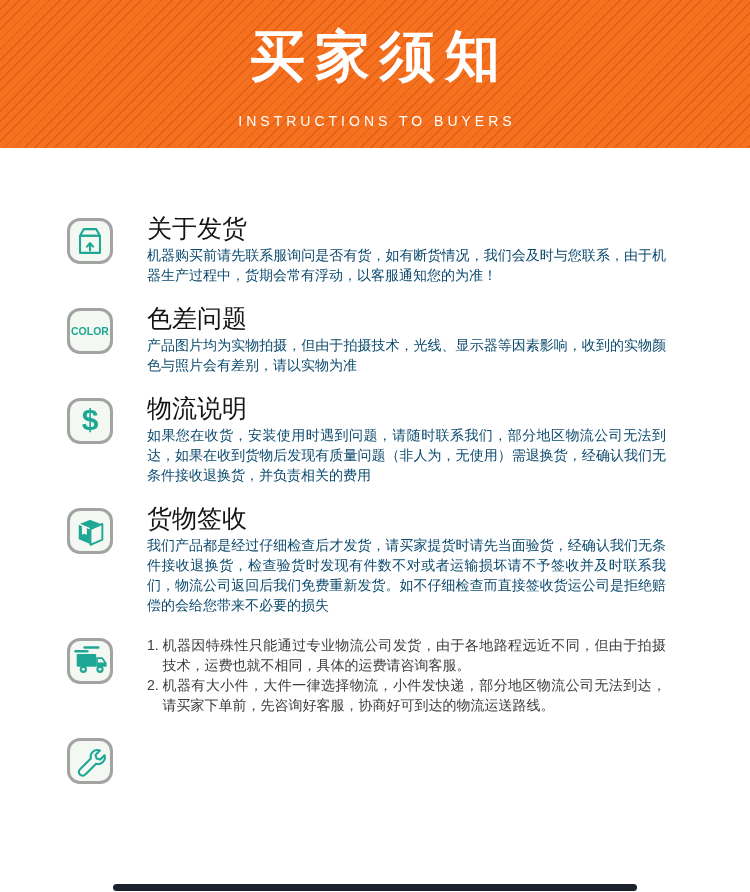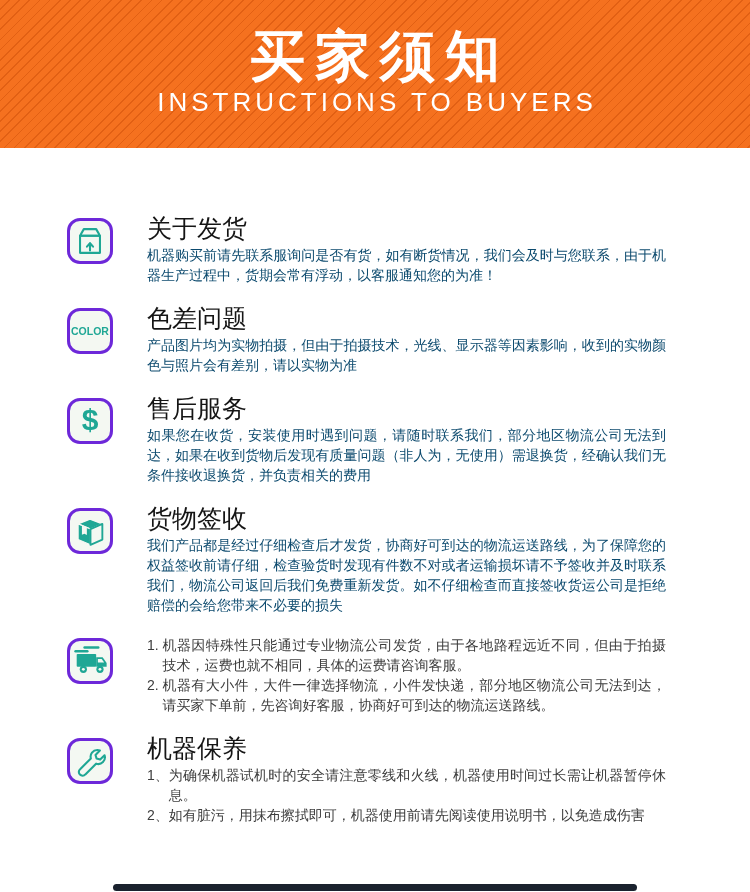--- a/index.html
+++ b/index.html
@@ -17,29 +17,29 @@
       135deg,
       rgba(219,90,16,0) 0px, rgba(219,90,16,0) 6px,
       rgba(219,90,16,0.75) 6px, rgba(219,90,16,0.75) 7.2px);
     text-align:center; color:#fff;
   }
   .banner-title {
     padding-top:26px; font-size:55px; font-weight:bold;
     letter-spacing:10px; text-indent:10px; line-height:1.1;text-align:center;
   }
   .banner-subtitle {
-    margin-top:0; font-size:26px; font-weight:400;
+    margin-top:26px; font-size:14px; font-weight:400;
     letter-spacing:4px; text-indent:4px;
   }
   
   .sections { position:absolute; top:148px; left:0; width:666px; padding-top:67px; }
   .section { display:flex; margin-bottom:20px; }
   .icon-box {
     flex:none; width:46px; height:46px; margin-left:67px; margin-top:3px;
-    border:3px solid #6d28d9; border-radius:13px; background:#f4f8f2;
+    border:3px solid #a3a3a3; border-radius:13px; background:#f4f8f2;
     display:flex; align-items:center; justify-content:center; overflow:hidden;
   }
   .icon-box svg { display:block; }
   .icon-text { color:#1fa795; font-weight:bold; font-size:10.5px; letter-spacing:0; }
   .icon-dollar { color:#1fa795; font-weight:bold; font-size:30px; line-height:1; padding-bottom:2px; }
   .sec-body { margin-left:34px; width:556px; }
   .sec-title { font-size:25px; font-weight:500; color:#151515; line-height:26px; margin-bottom:4px; }
   .sec-text { font-size:14px; color:#0c4a6e; line-height:20px; text-align:justify; }
   .list-item { display:flex; font-size:14px; color:#3c3c3c; line-height:20px; }
   .list-marker { flex:none; white-space:pre; }
@@ -82,36 +82,36 @@
         <div class="sec-body">
           <h2 class="sec-title">色差问题</h2>
           <p class="sec-text">产品图片均为实物拍摄，但由于拍摄技术，光线、显示器等因素影响，收到的实物颜色与照片会有差别，请以实物为准</p>
         </div>
       </section>
       <section class="section">
         <div class="icon-box">
           <span class="icon-dollar">$</span>
         </div>
         <div class="sec-body">
-          <h2 class="sec-title">售后服务</h2>
+          <h2 class="sec-title">物流说明</h2>
           <p class="sec-text">如果您在收货，安装使用时遇到问题，请随时联系我们，部分地区物流公司无法到达，如果在收到货物后发现有质量问题（非人为，无使用）需退换货，经确认我们无条件接收退换货，并负责相关的费用</p>
         </div>
       </section>
       <section class="section">
         <div class="icon-box">
           <svg width="38" height="38" viewBox="0 0 40 40">
             <path d="M7.5 12.5 L20 7.5 L33 12.5 L20.5 18 Z" fill="#1fa795" stroke="#f4f8f2" stroke-width="1.2" stroke-linejoin="round"></path>
             <path d="M7.5 12.5 L20.5 18 V34.5 L7.5 29 Z" fill="#1fa795" stroke="#f4f8f2" stroke-width="1.2" stroke-linejoin="round"></path>
             <path d="M33 12.5 L20.5 18 V34.5 L33 29 Z" fill="none" stroke="#1fa795" stroke-width="2" stroke-linejoin="round"></path>
             <path d="M11.5 14.2 V24 l2.6-1.1 2.6 1.3 V16.4 Z" fill="#f4f8f2"></path>
           </svg>
         </div>
         <div class="sec-body">
           <h2 class="sec-title">货物签收</h2>
-          <p class="sec-text">我们产品都是经过仔细检查后才发货，协商好可到达的物流运送路线，为了保障您的权益签收前请仔细，检查验货时发现有件数不对或者运输损坏请不予签收并及时联系我们，物流公司返回后我们免费重新发货。如不仔细检查而直接签收货运公司是拒绝赔偿的会给您带来不必要的损失</p>
+          <p class="sec-text">我们产品都是经过仔细检查后才发货，请买家提货时请先当面验货，经确认我们无条件接收退换货，检查验货时发现有件数不对或者运输损坏请不予签收并及时联系我们，物流公司返回后我们免费重新发货。如不仔细检查而直接签收货运公司是拒绝赔偿的会给您带来不必要的损失</p>
         </div>
       </section>
       <section class="section">
         <div class="icon-box">
           <svg width="38" height="38" viewBox="0 0 40 40" fill="#1fa795">
             <rect x="3.5" y="8.5" width="15" height="2.6" rx="1.3"></rect>
             <rect x="13" y="4.5" width="17" height="2.6" rx="1.3"></rect>
             <rect x="6" y="12.5" width="20.5" height="13.5" rx="1"></rect>
             <path d="M26.5 16 h6.8 l4.2 6.2 V26 h-11 Z"></path>
             <path d="M28.3 17.8 h4 l2.6 3.8 h-6.6 Z" fill="#f4f8f2"></path>
@@ -131,29 +131,18 @@
             <span class="list-text">机器有大小件，大件一律选择物流，小件发快递，部分地区物流公司无法到达，请买家下单前，先咨询好客服，协商好可到达的物流运送路线。</span>
           </div>
         </div>
       </section>
       <section class="section">
         <div class="icon-box">
           <svg width="38" height="38" viewBox="0 0 40 40" fill="none" stroke="#1fa795" stroke-width="2.2" stroke-linejoin="round" stroke-linecap="round">
             <path d="M27.8 8.4a7 7 0 0 0-6.9 8.9L9.6 28.6a3.9 3.9 0 1 0 5.5 5.5l11.3-11.3a7 7 0 0 0 8.9-8.9l-4.6 4.6-3.8-1.1-1.1-3.8 4.6-4.6a7 7 0 0 0-2.6-.6Z"></path>
           </svg>
         </div>
-        <div class="sec-body">
-          <h2 class="sec-title">机器保养</h2>
-          <div class="list-item">
-            <span class="list-marker">1、</span>
-            <span class="list-text">为确保机器试机时的安全请注意零线和火线，机器使用时间过长需让机器暂停休息。</span>
-          </div>
-          <div class="list-item">
-            <span class="list-marker">2、</span>
-            <span class="list-text">如有脏污，用抹布擦拭即可，机器使用前请先阅读使用说明书，以免造成伤害</span>
-          </div>
-        </div>
       </section>
     </main>
 
   <div class="bottom-bar"></div>
 
 </div>
 
 </body></html>

